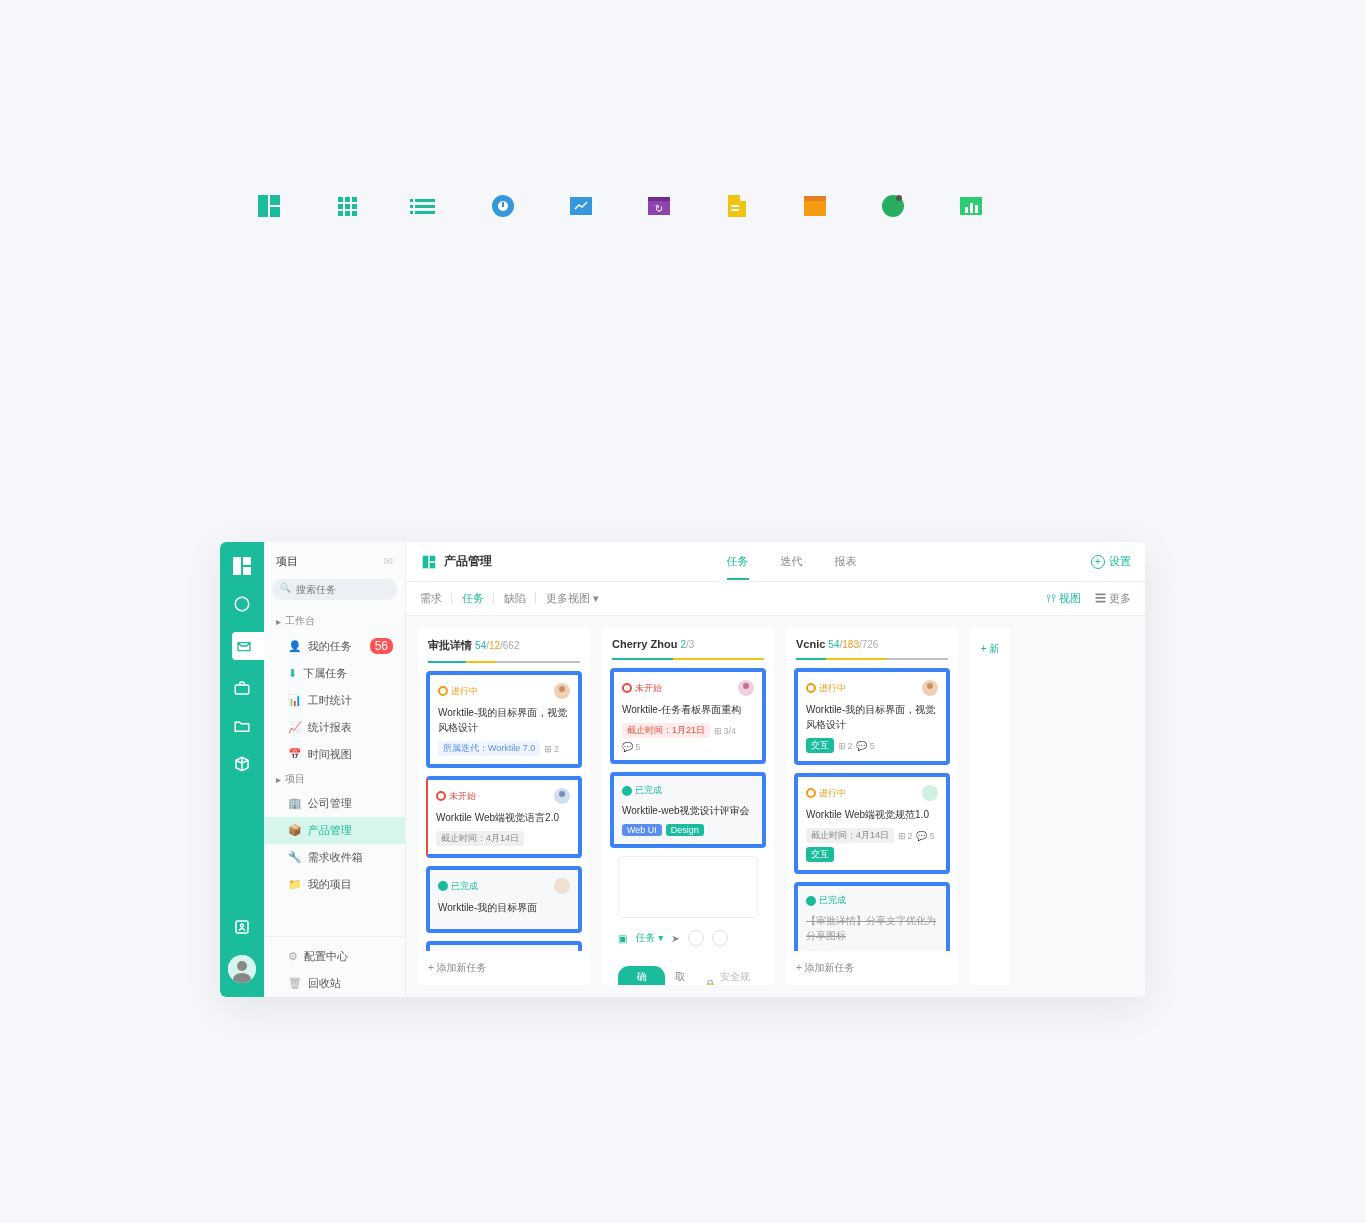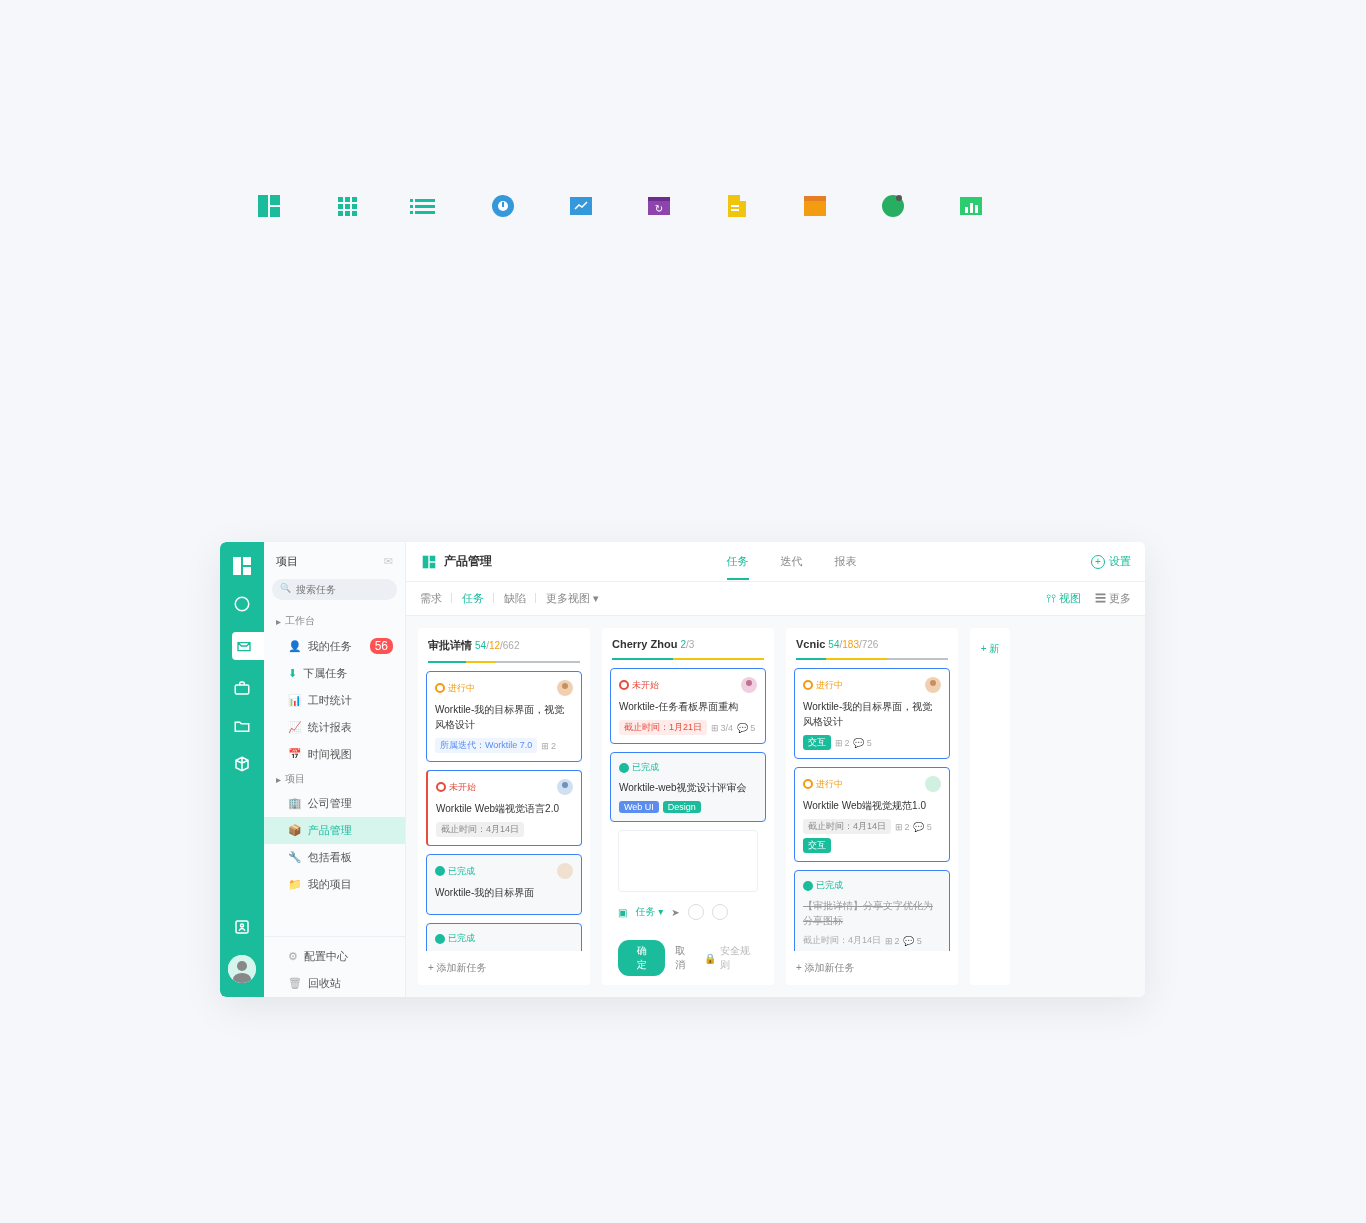--- a/index.html
+++ b/index.html
@@ -75,21 +75,21 @@
 .col-add{width:40px;background:#fff;border-radius:4px;display:flex;align-items:flex-start;justify-content:center;padding-top:14px;color:#1abc9c;font-size:13px;}
 .col-h{padding:10px 10px 8px;font-size:11px;font-weight:600;color:#333;}
 .col-h .cnt{font-weight:400;color:#aaa;font-size:10px;margin-left:3px;}
 .col-h .cnt em{color:#1abc9c;font-style:normal;}
 .col-h .cnt i{color:#f39c12;font-style:normal;}
 .col-bar{height:2px;display:flex;margin:0 10px 8px;}
 .col-bar>span:nth-child(1){background:#1abc9c;}
 .col-bar>span:nth-child(2){background:#f1c40f;}
 .col-bar>span:nth-child(3){background:#bdc3c7;}
 .cards{flex:1;overflow-y:auto;padding:0 8px;display:flex;flex-direction:column;gap:8px;}
-.card{border:1px solid #3b82f6;border-radius:4px;padding:8px;font-size:10px;background:#fff;position:relative;}
+.card{border:4px solid #3b82f6;border-radius:4px;padding:8px;font-size:10px;background:#fff;position:relative;}
 .card.bl{border-left:2px solid #e74c3c;}
 .card.dim{background:#f7f8fa;}
 .card-top{display:flex;align-items:center;justify-content:space-between;margin-bottom:6px;}
 .status{font-size:9px;display:inline-flex;align-items:center;gap:3px;}
 .status .dot{width:10px;height:10px;border-radius:50%;border:2px solid;display:inline-block;}
 .st-prog .dot{border-color:#f39c12;}
 .st-prog{color:#f39c12;}
 .st-not .dot{border-color:#e74c3c;}
 .st-not{color:#e74c3c;}
 .st-done .dot{border-color:#1abc9c;background:#1abc9c;}
@@ -274,21 +274,21 @@
     <div class="sb-item">
         <span style="color:#1abc9c">🏢</span>
         <span>公司管理</span>
       </div>
     <div class="sb-item active">
         <span>📦</span>
         <span>产品管理</span>
       </div>
     <div class="sb-item">
         <span style="color:#888">🔧</span>
-        <span>包括看板</span>
+        <span>需求收件箱</span>
       </div>
     <div class="sb-item">
         <span style="color:#888">📁</span>
         <span>我的项目</span>
       </div>
     <div class="sb-divider-group">
       <div class="sb-item">
           <span style="color:#aaa">⚙</span>
           <span>配置中心</span>
         </div>

